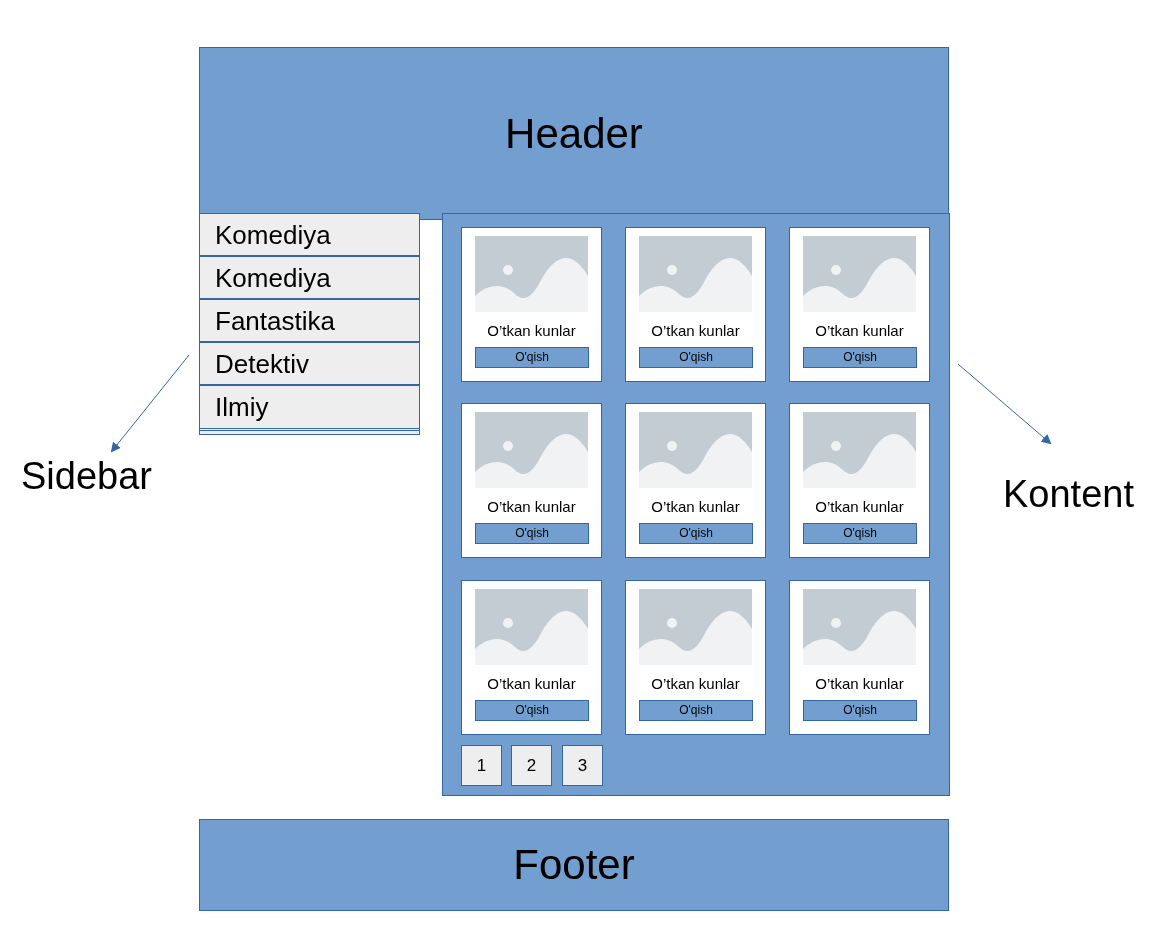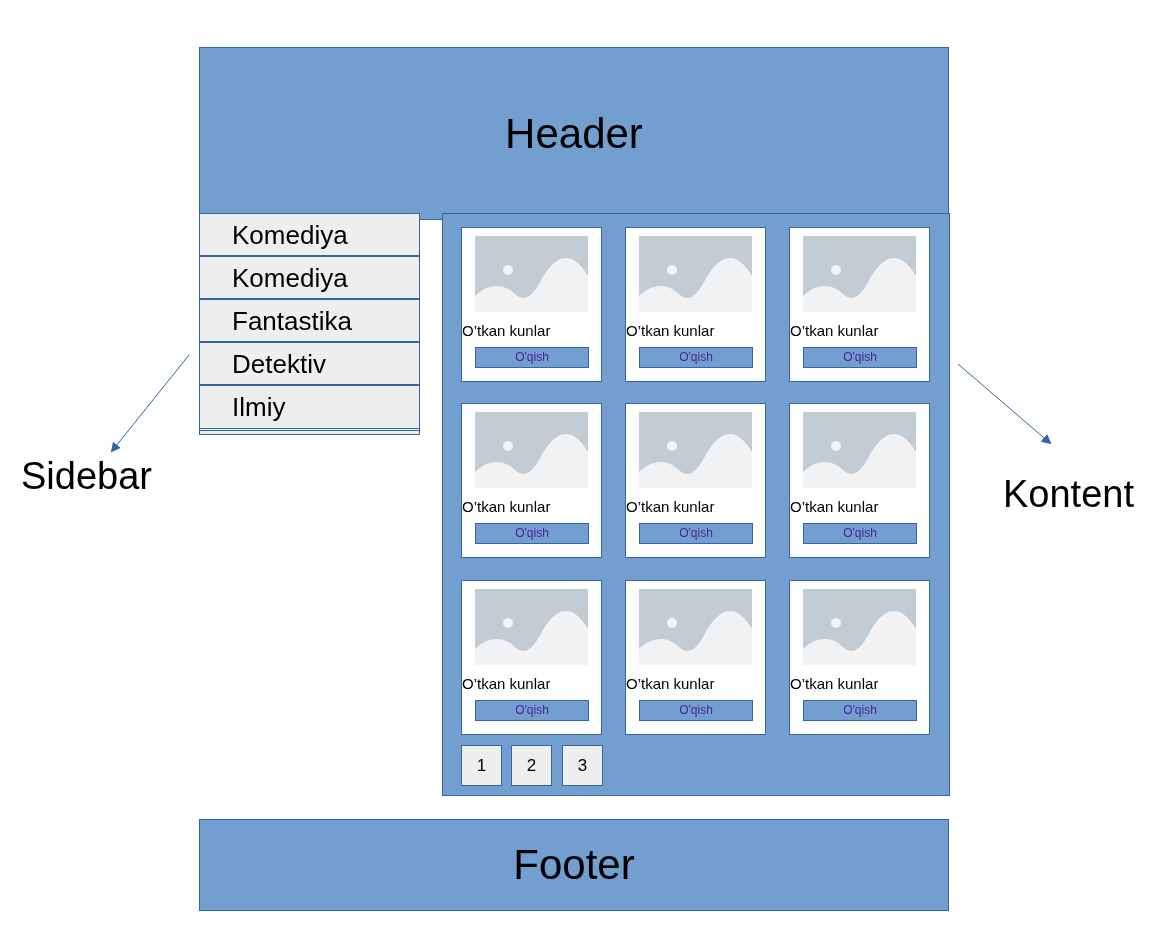--- a/index.html
+++ b/index.html
@@ -3,29 +3,29 @@
 <meta charset="utf-8">
 <style>
   html, body { margin:0; padding:0; background:#ffffff; }
   body { width:1164px; height:931px; position:relative; overflow:hidden;
          font-family:"Liberation Sans", sans-serif; color:#000; }
   .blk { position:absolute; background:#729fcf; border:1px solid #3465a4; box-sizing:border-box; }
   #header { left:199px; top:19px; width:750px; height:173px; display:flex; align-items:center; justify-content:center; font-size:42px;margin-top:28px; }
   #footer { left:199px; top:819px; width:750px; height:92px; display:flex; align-items:center; justify-content:center; font-size:42px; }
   #sidebar { position:absolute; left:199px; top:213px; width:221px; height:222px; border:1px solid #3465a4; box-sizing:border-box; background:#eeeeee; }
   .side-item { height:43px; border-bottom:2px solid #3465a4; box-sizing:border-box; background:#eeeeee;
-               font-size:26px; line-height:42px; padding-left:32px; cursor:pointer; }
+               font-size:26px; line-height:42px; padding-left:15px; cursor:pointer; }
   .side-item:last-child { border-bottom:3px double #3465a4; height:45px; }
   #content { left:442px; top:213px; width:508px; height:583px; }
   .card { position:absolute; width:141px; height:155px; background:#ffffff; border:1px solid #3465a4; box-sizing:border-box; }
   .card .img { position:absolute; left:13px; top:8px; width:113px; height:76px; background:#f1f2f4; overflow:hidden; }
   .card .img svg { display:block; }
-  .card .title { position:absolute; left:0; right:0; top:94px; text-align:left; font-size:15px; }
+  .card .title { position:absolute; left:0; right:0; top:94px; text-align:center; font-size:15px; }
   .card .btn { position:absolute; left:13px; top:119px; width:114px; height:21px; background:#729fcf; border:1px solid #3465a4; box-sizing:border-box;
-               color:#4c1d95; font-size:12px; text-align:center; line-height:19px; cursor:pointer; }
+               color:#000000; font-size:12px; text-align:center; line-height:19px; cursor:pointer; }
   .page-btn { position:absolute; top:531px; width:41px; height:41px; background:#eeeeee; border:1px solid #3465a4; box-sizing:border-box;
               font-size:17px; text-align:center; line-height:39px; cursor:pointer; }
   .label { position:absolute; font-size:38px; }
   #arrows { position:absolute; left:0; top:0; }
 </style>
 </head>
 <body>
 
 <div id="header" class="blk">
   <span>Header</span>

